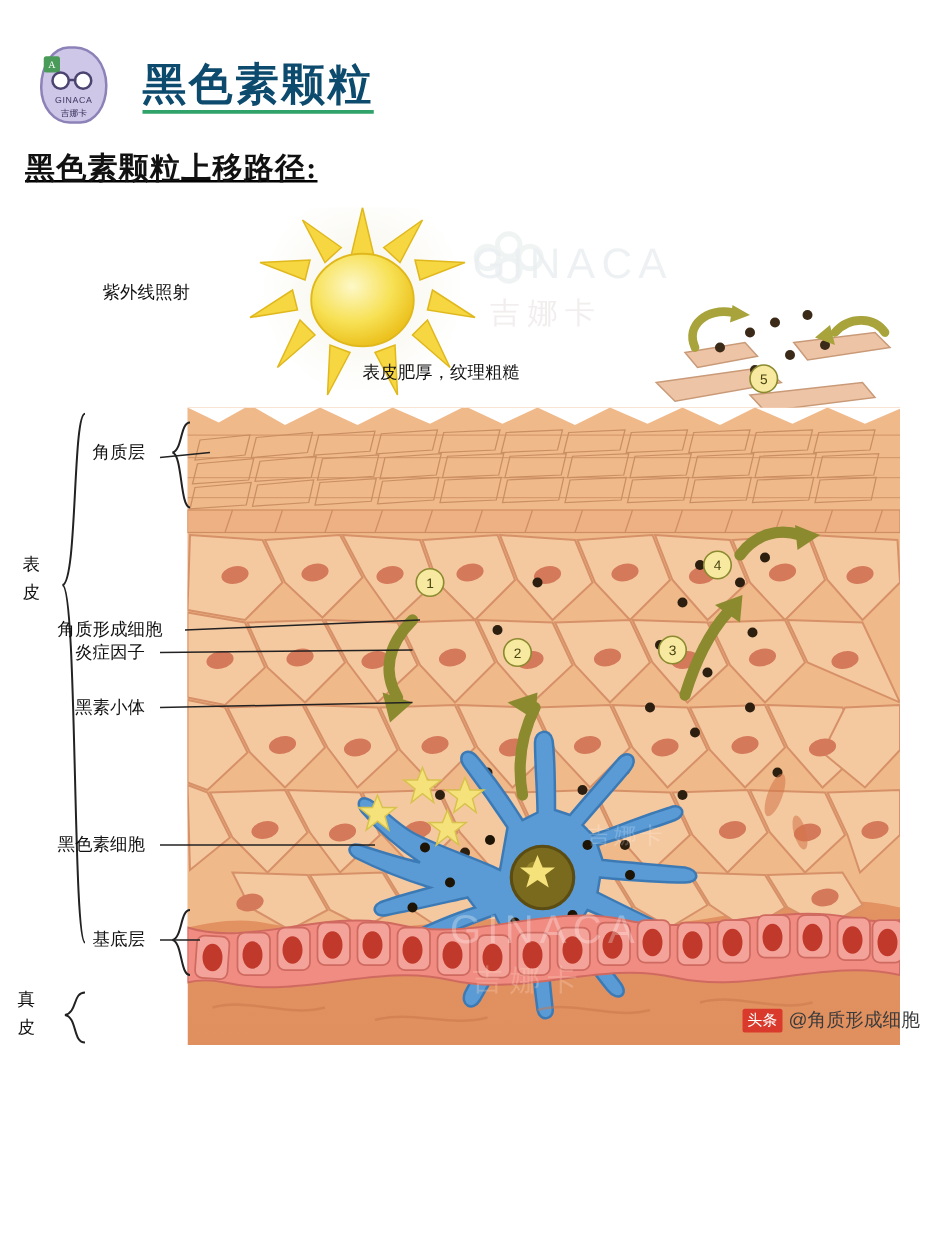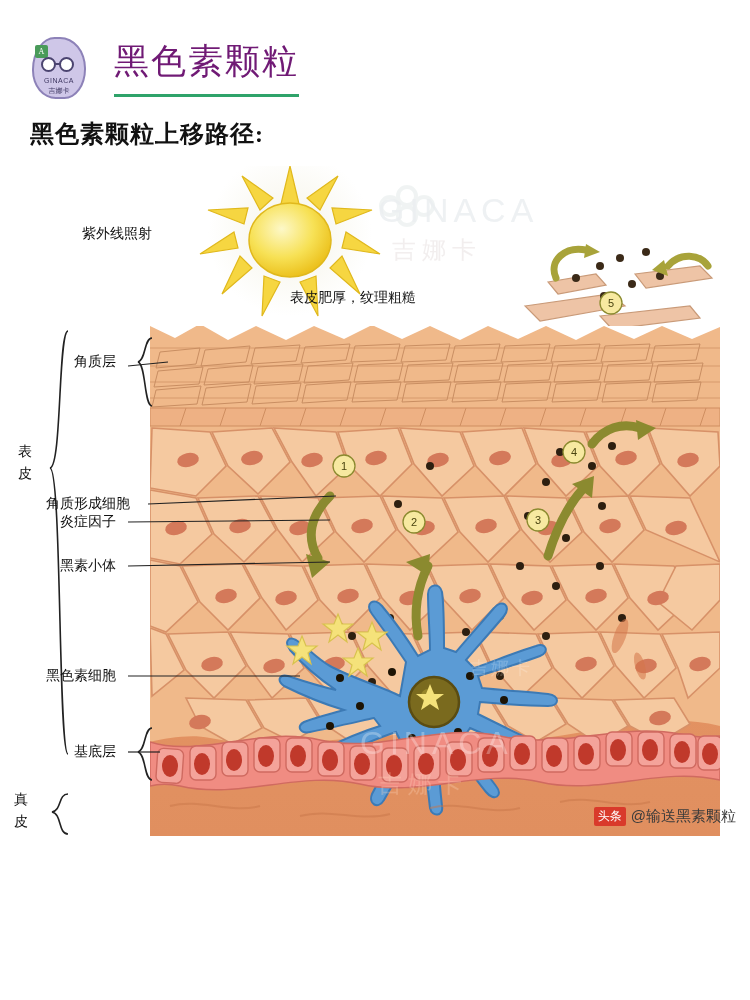--- a/index.html
+++ b/index.html
@@ -76,30 +76,30 @@
     left: 0; top: 51px;
     width: 62px;
     text-align: center;
     font-size: 7px;
     color: #3d3660;
     font-family: "Liberation Sans", sans-serif;
   }
   .title {
     margin-left: 24px;
     font-size: 35px;
-    font-weight: normal;
-    color: #701a75;
+    font-weight: bold;
+    color: #0c4a6e;
     letter-spacing: 2px;
     border-bottom: 3px solid #2fa36a;
-    padding-bottom: 12px;
+    padding-bottom: 0;
     line-height: 1.1;
   }
 
   
-  .textblock { padding: 8px 30px 0 30px; }
+  .textblock { padding: 8px 30px 0 20px; text-decoration: underline; }
   .subhead {
     font-size: 24px;
     font-weight: bold;
     color: #111;
     letter-spacing: 1px;
     margin-bottom: 16px;
   }
   .para {
     font-size: 23px;
     font-weight: bold;
@@ -627,15 +627,15 @@
       <text x="360" y="588" font-family="Liberation Sans, sans-serif" font-size="32" fill="#ffffff" letter-spacing="5">GINACA</text>
       <text x="378" y="626" font-family="Liberation Sans, sans-serif" font-size="24" fill="#ffd9c0" letter-spacing="6">吉娜卡</text>
     </g>
     <g opacity="0.20">
       <text x="470" y="508" font-family="Liberation Sans, sans-serif" font-size="18" fill="#ffffff" letter-spacing="3">吉娜卡</text>
     </g>
   </svg>
 
   <div class="credit">
     <span class="credit-badge">头条</span>
-    <span>@输送黑素颗粒</span>
+    <span>@角质形成细胞</span>
   </div>
 </div>
 
 </body></html>

